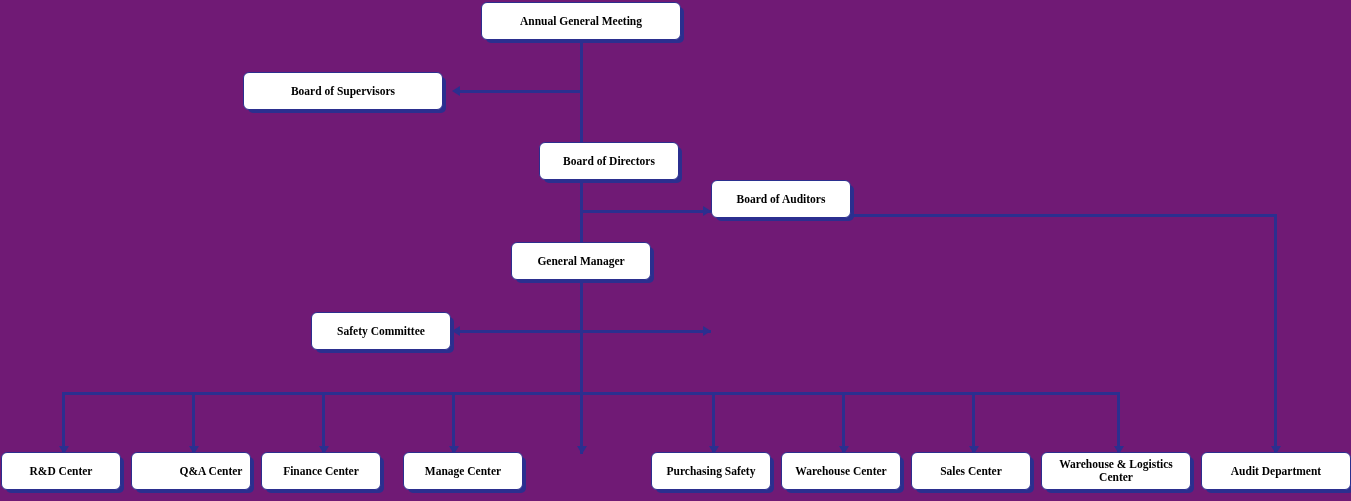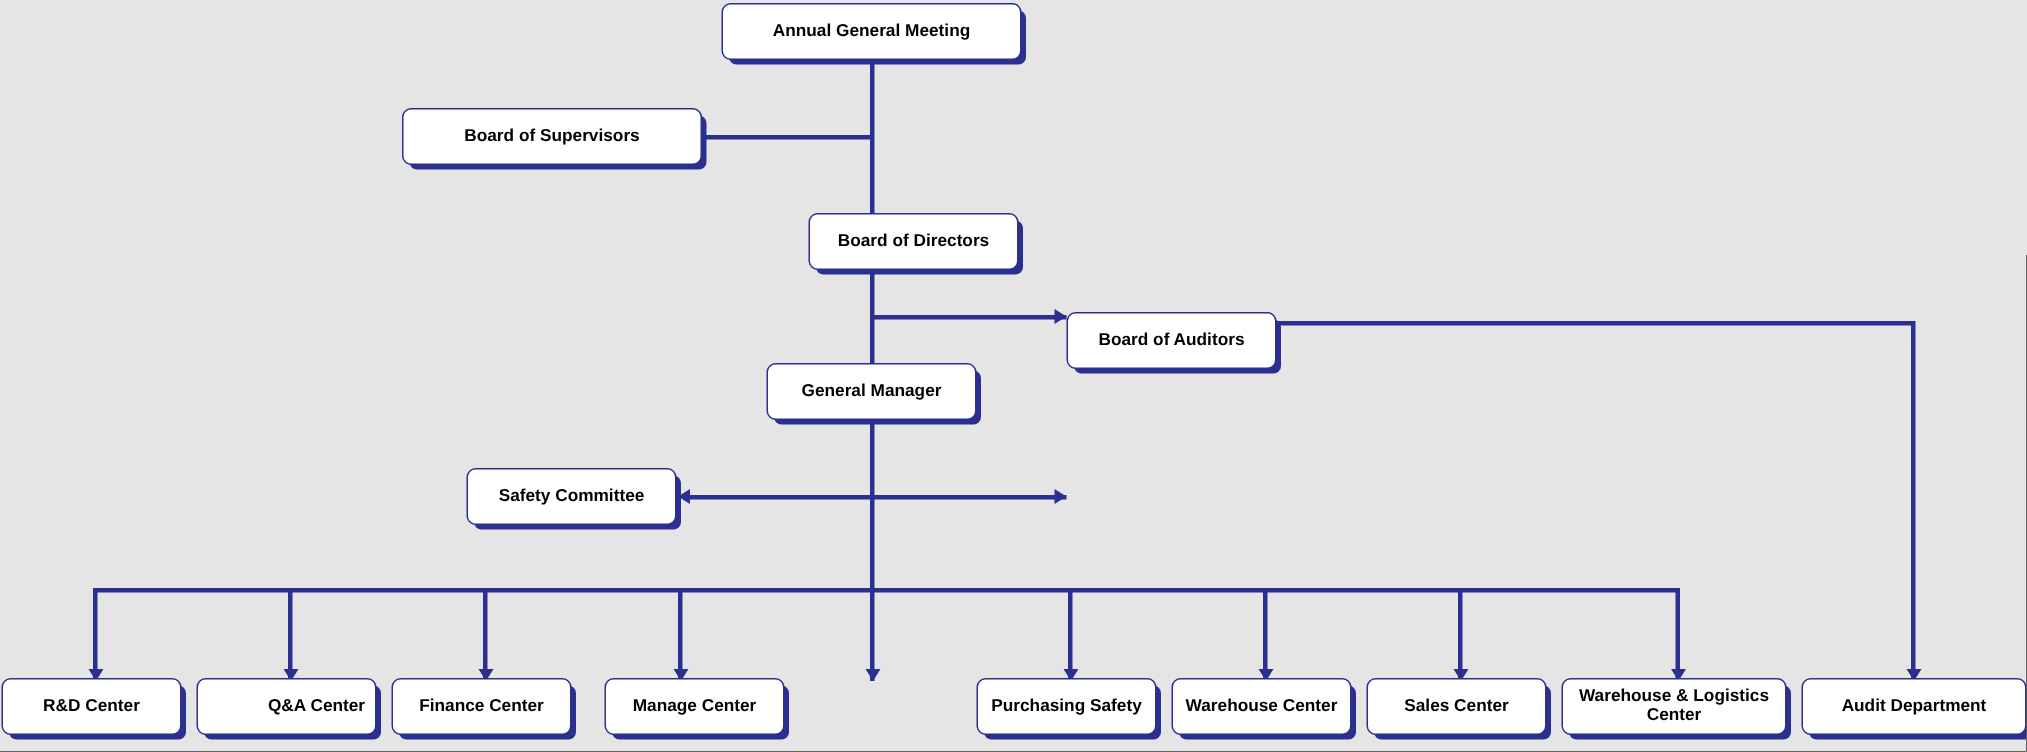--- a/index.html
+++ b/index.html
@@ -4,22 +4,22 @@
 <style>
   html, body {
     margin: 0;
     padding: 0;
     background: #000000;
   }
   #canvas {
     position: relative;
     width: 1351px;
     height: 501px;
-    background: #e5e5e5;
-    font-family: Liberation Sans, sans-serif;
+    background: #701a75;
+    font-family: Liberation Serif, serif;
     overflow: hidden;
   }
   .node {
     position: absolute;
     background: #ffffff;
     border: 1px solid #2b2f8f;
     border-radius: 6px;
     box-sizing: border-box;
     display: flex;
     align-items: center;
@@ -113,25 +113,25 @@
   <div class="arrow down" style="left:839px; top:446px;"></div>
 
   <div class="edge v" style="left:972px; top:392px; height:62px;"></div>
   <div class="arrow down" style="left:969px; top:446px;"></div>
 
   <div class="edge v" style="left:1117px; top:392px; height:62px;"></div>
   <div class="arrow down" style="left:1114px; top:446px;"></div>
 
   <div class="node" style="left:481px; top:2px; width:200px; height:38px;">Annual General Meeting</div>
 
-  <div class="node" style="left:268px; top:72px; width:200px; height:38px;">Board of Supervisors</div>
+  <div class="node" style="left:243px; top:72px; width:200px; height:38px;">Board of Supervisors</div>
 
   <div class="node" style="left:511px; top:142px; width:140px; height:38px;margin-left:28px;">Board of Directors</div>
 
-  <div class="node" style="left:711px; top:208px; width:140px; height:38px;">Board of Auditors</div>
+  <div class="node" style="left:711px; top:180px; width:140px; height:38px;">Board of Auditors</div>
 
   <div class="node" style="left:511px; top:242px; width:140px; height:38px;">General Manager</div>
 
   <div class="node" style="left:311px; top:312px; width:140px; height:38px;">Safety Committee</div>
 
 
   <div class="node" style="left:1px; top:452px; width:120px; height:38px;">R&amp;D Center</div>
 
   <div class="node" style="left:131px; top:452px; width:120px; height:38px;padding-left:44px;">Q&amp;A Center</div>
 

